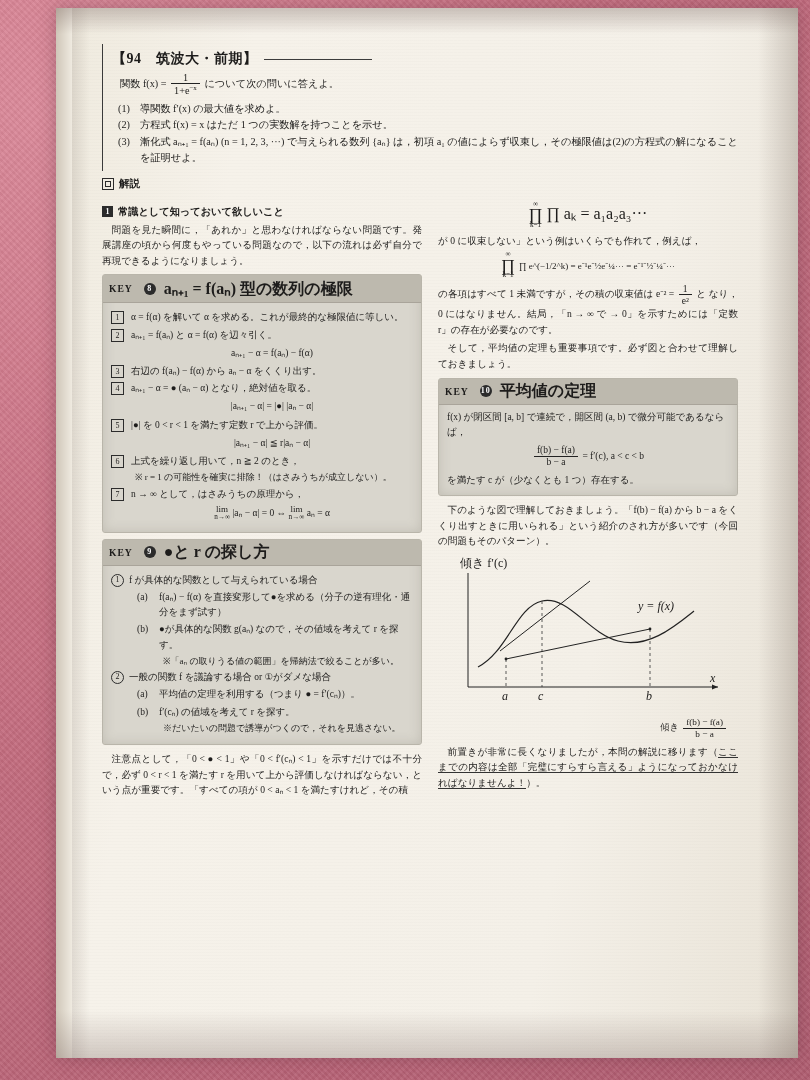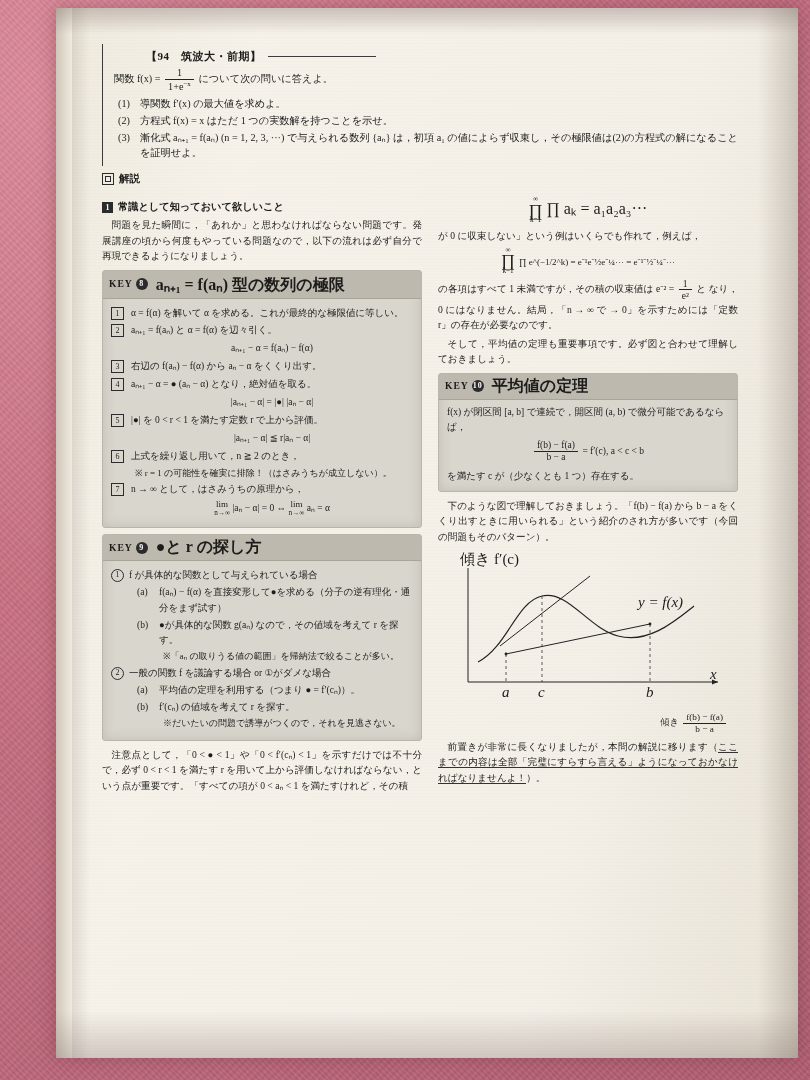--- a/index.html
+++ b/index.html
@@ -68,23 +68,23 @@
 
   
   .prob{
     position:relative;margin:0 0 4px 0;padding:6px 6px 6px 10px;
     font-size:10.2px;line-height:1.55;
   }
   .prob:before{
     content:"";position:absolute;left:0;top:2px;bottom:2px;width:0;
     border-left:1px solid #3a3a3a;
   }
-  .prob-title{font-weight:bold;font-size:11px;letter-spacing:.5px;margin-left:34px;}
+  .prob-title{font-weight:bold;font-size:14px;letter-spacing:.5px;}
   .prob-title .rule{display:inline-block;width:108px;border-bottom:1px solid #3c3c3c;margin:0 0 3px 6px;}
-  .prob-lead{margin:2px 0 3px 2px;}
+  .prob-lead{margin:2px 0 3px 8px;}
   .frac{display:inline-block;vertical-align:middle;text-align:center;margin:0 2px;}
   .frac .num{display:block;border-bottom:1px solid #222;padding:0 3px;line-height:1.15;}
   .frac .den{display:block;padding:0 3px;line-height:1.2;}
   ol.prob-list{list-style:none;margin:0;padding:0 0 0 6px;}
   ol.prob-list li{position:relative;padding-left:22px;margin:1px 0;}
   ol.prob-list li .no{position:absolute;left:0;top:0;}
 
   
   .cols{display:flex;gap:16px;margin-top:8px;}
   .colL{width:320px;}
@@ -104,21 +104,21 @@
   .keybox{
     background:#d9d6cd;border:1px solid #b9b5aa;border-radius:3px;
     margin:6px 0 6px;padding:0 0 7px 0;box-shadow:inset 0 0 12px rgba(120,115,105,.25);
   }
   .keybar{
     display:flex;align-items:center;gap:8px;
     background:#bdb9ae;border-bottom:1px solid #a9a49a;
     padding:2px 6px;font-size:9.6px;font-weight:bold;
   }
   .keytag{
-    display:inline-flex;gap:3px;
+    display:inline-flex;align-items:center;gap:11px;
     letter-spacing:1px;
   }
   .circnum{
     display:inline-block;width:12px;height:12px;border-radius:50%;
     background:#2b2b2b;color:#fff;font-size:8px;line-height:12px;text-align:center;font-weight:bold;
   }
   .keytitle{font-weight:bold;font-size:16px;}
   .keybody{padding:5px 8px 0 8px;font-size:9.5px;line-height:1.6;}
   ol.steps{list-style:none;margin:0;padding:0;}
   ol.steps>li{position:relative;padding-left:20px;margin:2px 0;}
@@ -137,21 +137,21 @@
   ol.alpha>li{position:relative;padding-left:22px;margin:2px 0;}
   .alab{position:absolute;left:0;top:0;}
   .prodsym{font-size:17px;line-height:.8;display:inline-block;vertical-align:-2px;}
   .sup{font-size:7px;vertical-align:4px;}
   .lim{display:inline-block;text-align:center;font-size:9px;line-height:1.05;vertical-align:middle;}
   .lim .l1{display:block;}
   .lim .l2{display:block;font-size:7.2px;}
 
   
   .graphwrap{position:relative;height:160px;margin:6px 0 2px;}
-  .graph-label{position:absolute;font-size:15px;}
+  .graph-label{position:absolute;font-size:12px;}
   .underline-note{border-bottom:1px solid #333;}
 </style>
 </head>
 <body>
 
 <div id="page">
   <div class="cloth"></div>
 
   <div class="book">
     <div class="page-tint"></div>

